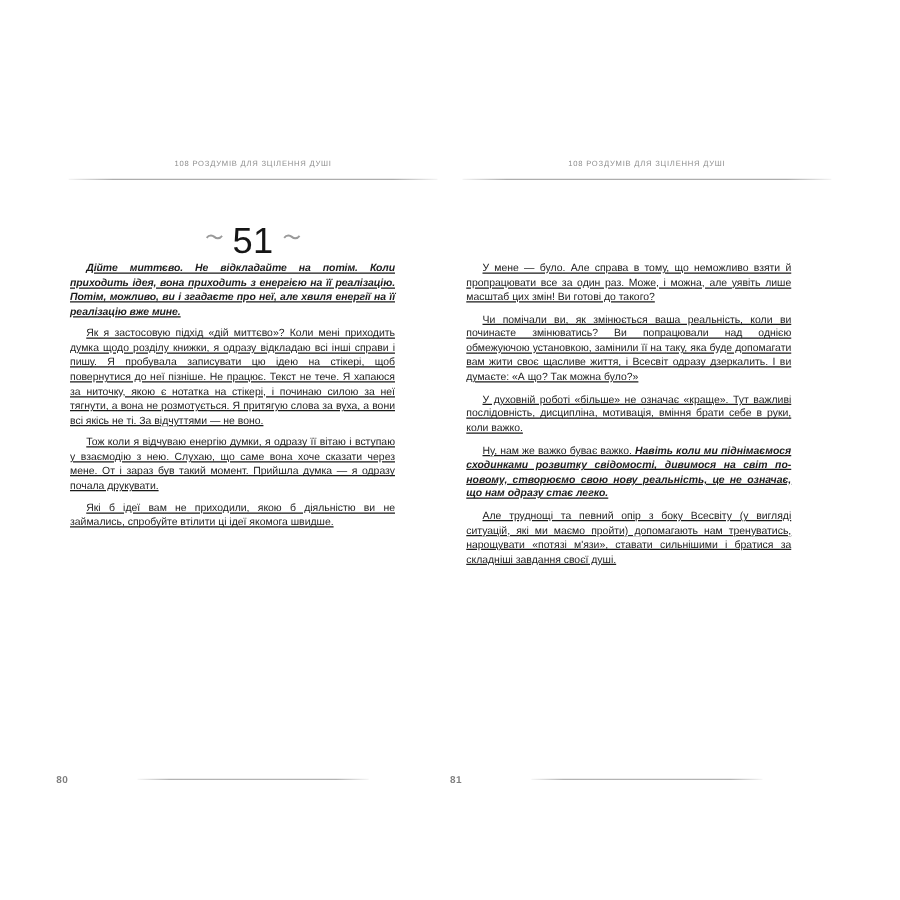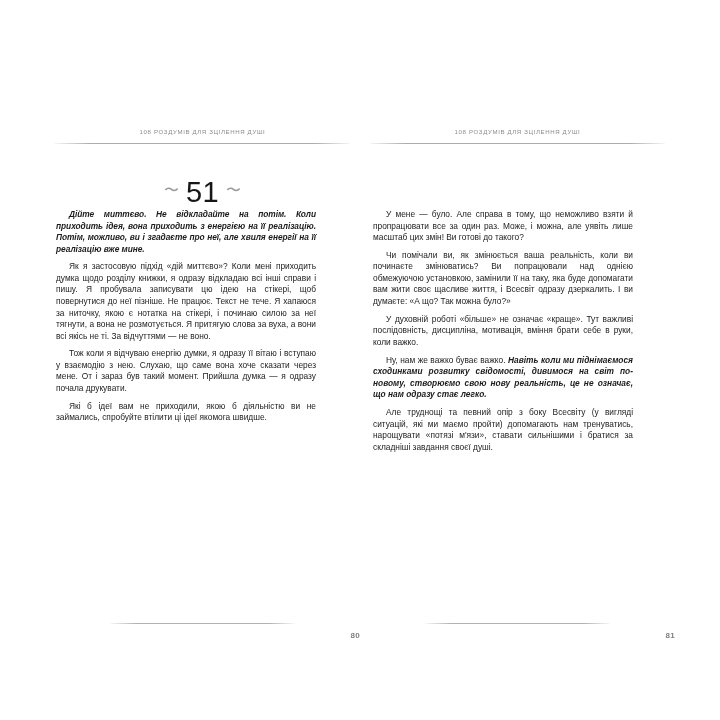--- a/index.html
+++ b/index.html
@@ -93,20 +93,21 @@
     letter-spacing: 0.4px;
     font-family: "Liberation Sans", sans-serif;
   }
 
   
   .body-col {
     position: absolute;
     top: 189px;
     left: 11px;
     width: 260px;
+    text-decoration: underline;
   }
   .page--right .body-col { left: 13px; }
 
   .para {
     margin: 0 0 6.2px 0;
     font-size: 8.35px;
     line-height: 11.55px;
     text-align: justify;
     text-justify: inter-word;
     text-indent: 13px;
@@ -134,24 +135,24 @@
     right: 65px;
     height: 1px;
     background: linear-gradient(to right,
         rgba(190,190,190,0.12) 0%,
         rgba(172,172,172,0.92) 14%,
         rgba(172,172,172,0.92) 86%,
         rgba(190,190,190,0.12) 100%);
   }
   .folio {
     position: absolute;
-    bottom: 100px;
+    bottom: 112px;
     left: 0;
     right: 0;
-    text-align: right;
+    text-align: left;
     font-size: 8px;
     color: #7e7e7e;
     letter-spacing: 0.3px;
     font-weight: bold;
   }
 </style>
 </head>
 <body>
 
 <div class="spread">

